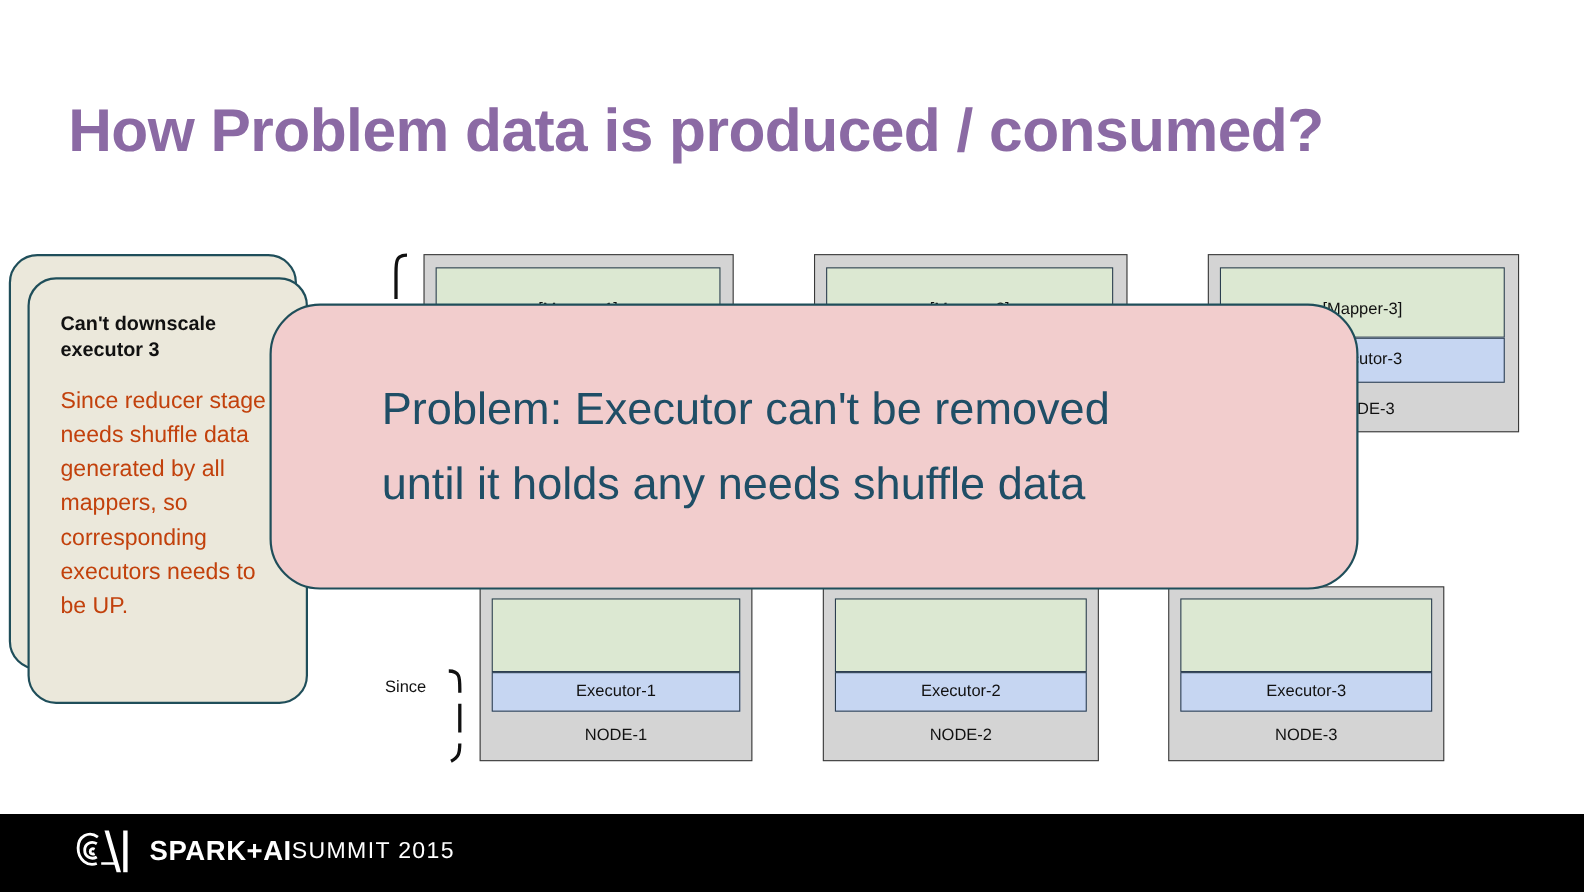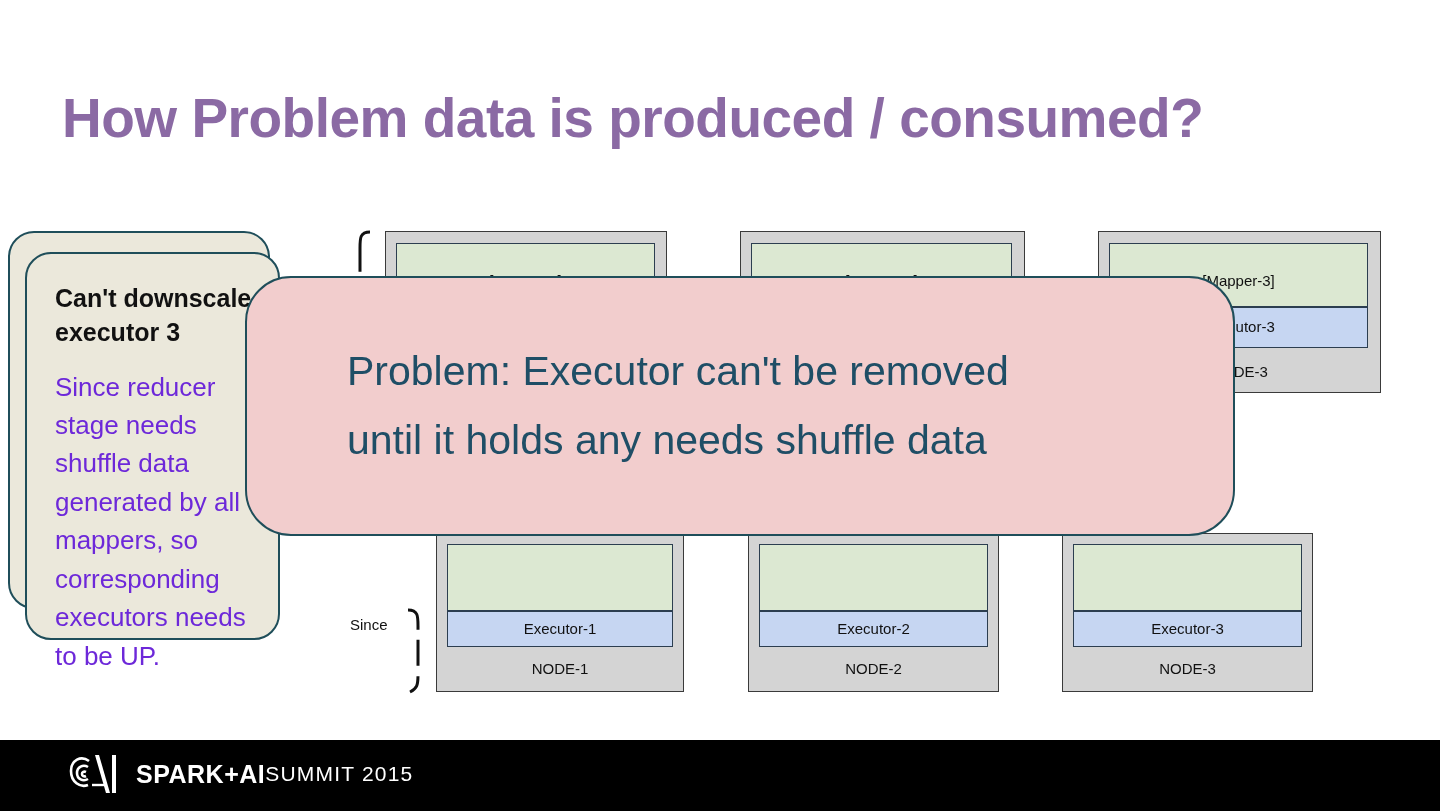--- a/index.html
+++ b/index.html
@@ -107,29 +107,29 @@
     height: 378px;
   }
   .beige-front {
     left: 25px;
     top: 252px;
     width: 255px;
     height: 388px;
     padding: 28px 26px 0 28px;
   }
   .beige-head {
-    font-size: 25px;
+    font-size: 18px;
     font-weight: bold;
     color: #111111;
     line-height: 1.35;
     margin: 0 0 18px 0;
   }
   .beige-body {
-    font-size: 26px;
-    color: #6d28d9;
+    font-size: 21px;
+    color: #c2410c;
     line-height: 1.48;
     margin: 0;
   }
 
   
   .pink-card {
     position: absolute;
     left: 245px;
     top: 276px;
     width: 990px;

